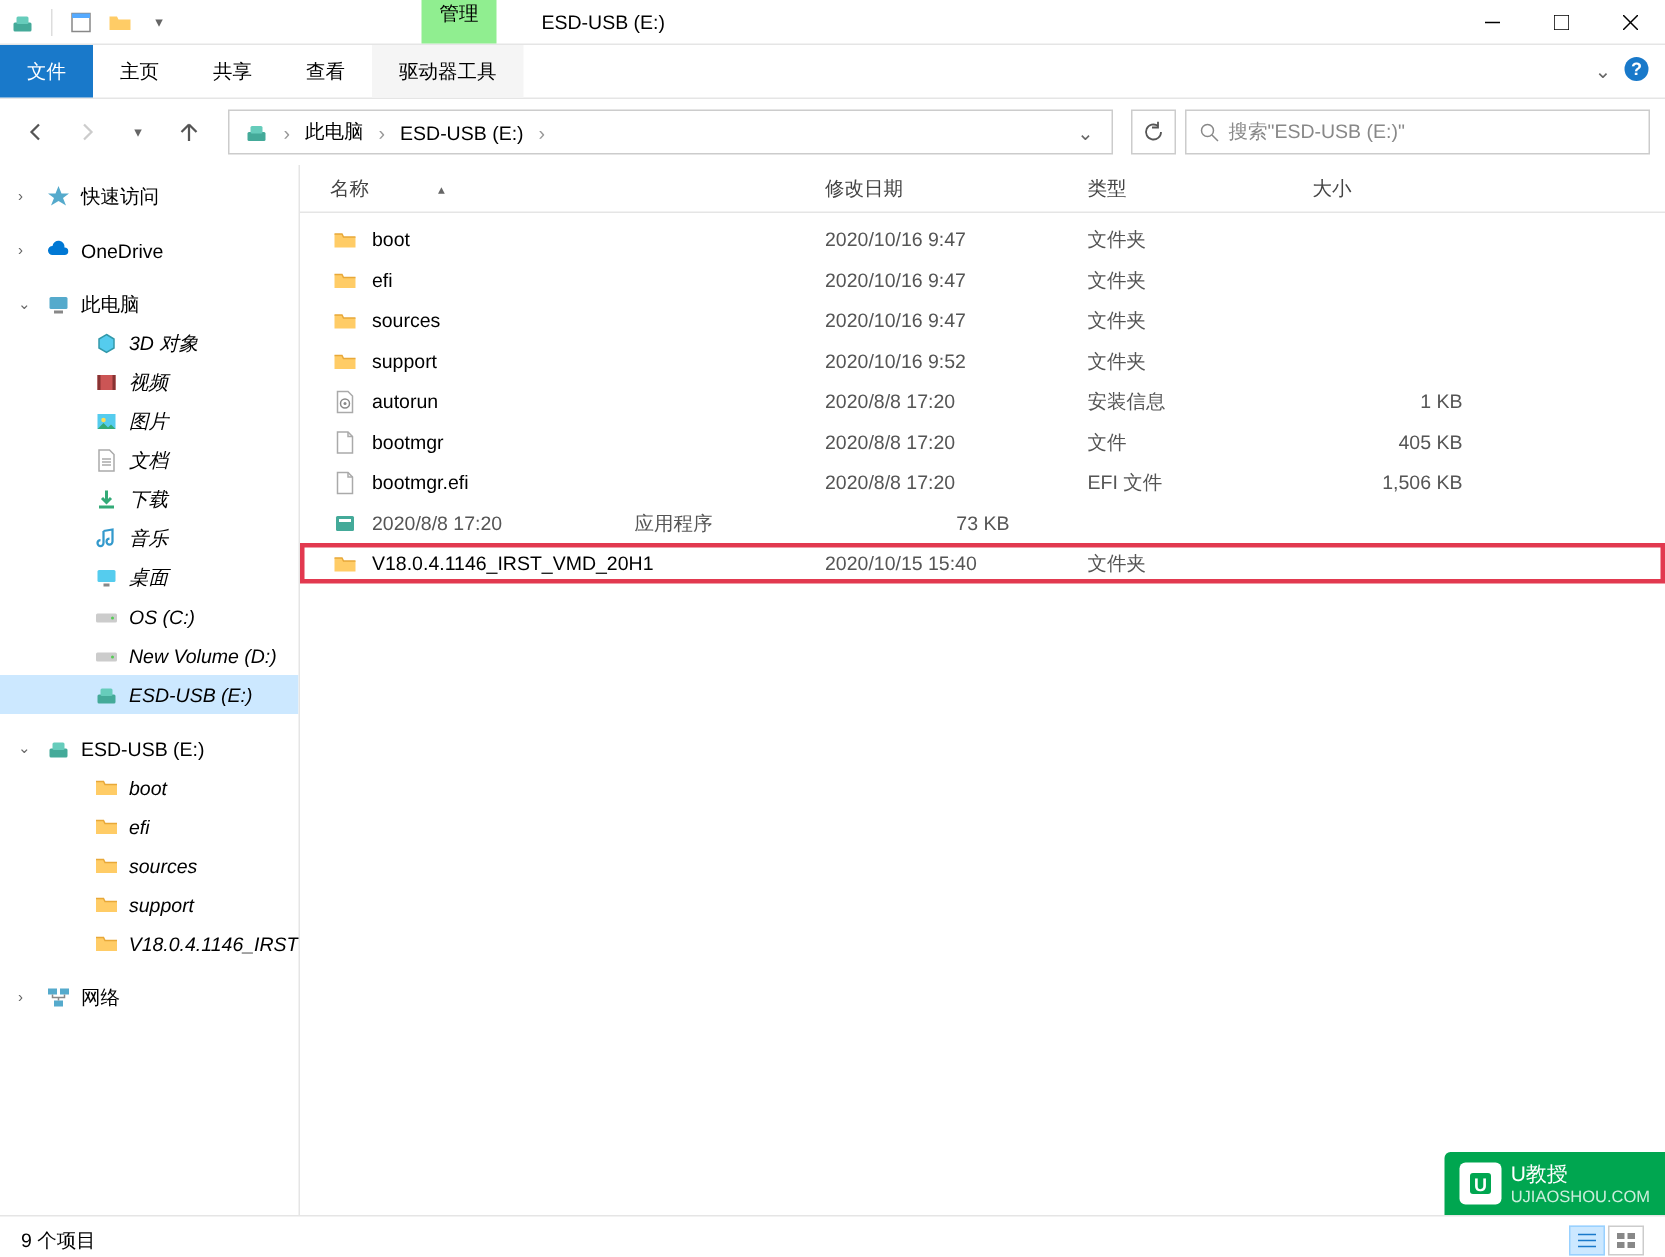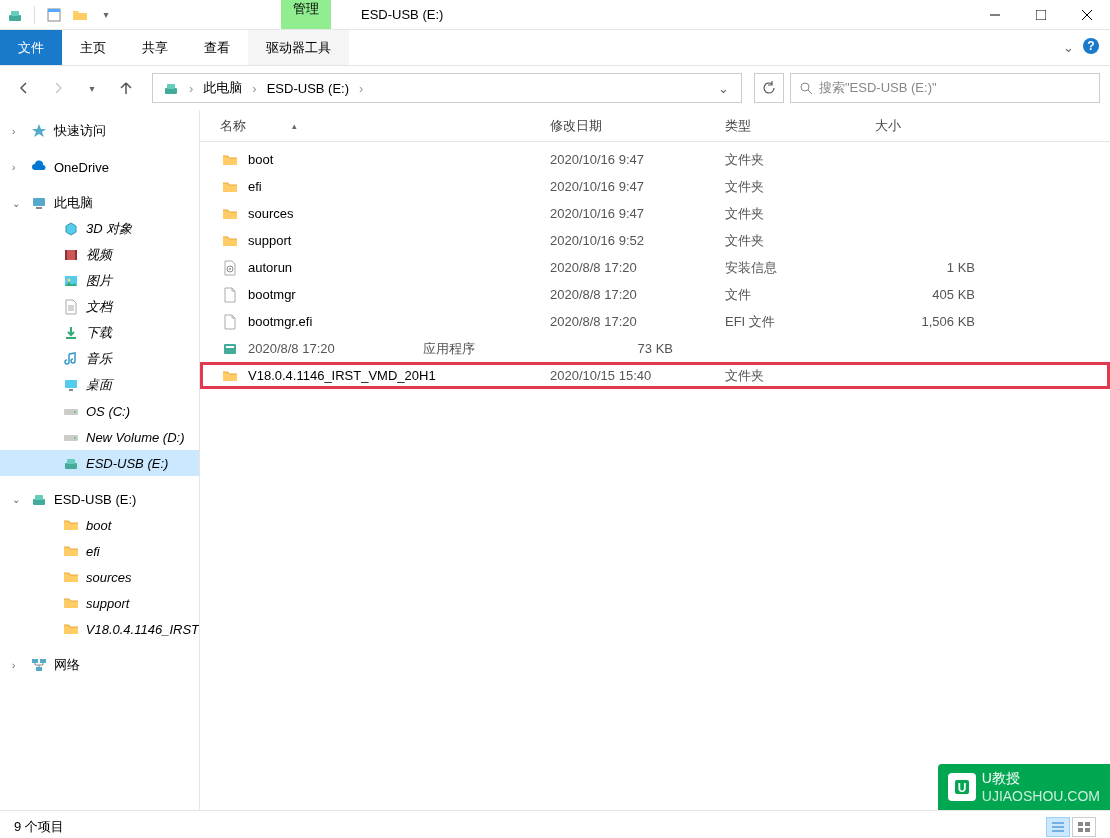--- a/index.html
+++ b/index.html
@@ -64,21 +64,21 @@
 .row-size { width: 100px; text-align: right; color: #555; }
 
 
 .statusbar { height: 28px; border-top: 1px solid #e5e5e5; display: flex; align-items: center; padding: 16px 14px; }
 .view-switcher { margin-left: auto; display: flex; gap: 2px; }
 .view-btn { width: 24px; height: 20px; border: 1px solid #ccc; display: flex; align-items: center; justify-content: center; }
 .view-btn.active { background: #cce8ff; border-color: #99d1ff; }
 
 
 .watermark { position: absolute; right: 0; bottom: 28px; background: #00a650; color: #fff; padding: 6px 10px; display: flex; align-items: center; gap: 6px; font-size: 14px; border-radius: 4px 0 0 0; }
-.watermark-sub { font-size: 14px; opacity: 0.8; display: block; }
+.watermark-sub { font-size: 11px; opacity: 0.8; display: block; }
 .watermark-badge { width: 28px; height: 28px; background: #fff; border-radius: 4px; display: flex; align-items: center; justify-content: center; }
 
 
 .svg-icon { width: 16px; height: 16px; }
 </style>
 </head>
 <body>
 
 <div class="titlebar">
   <div class="qat">

